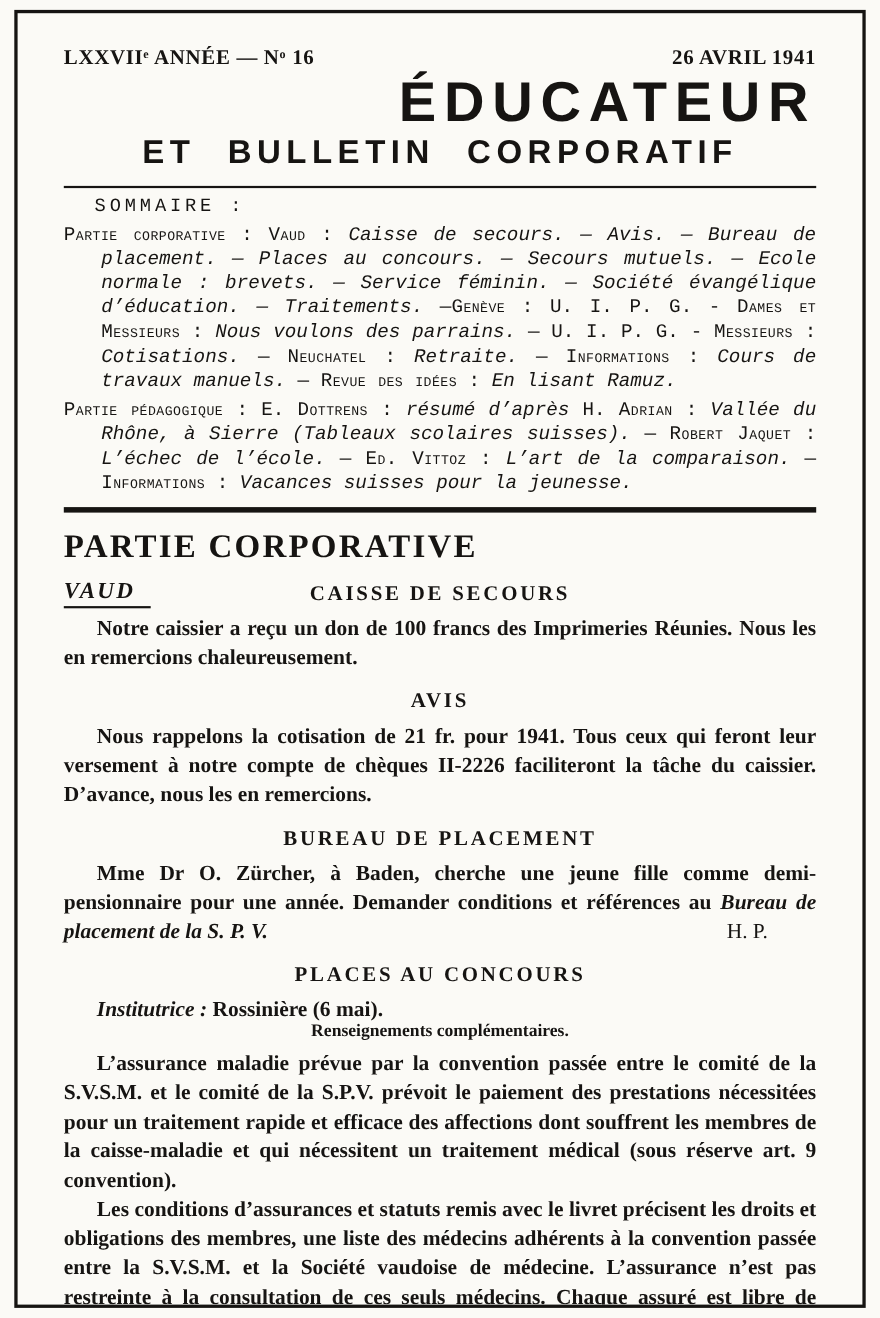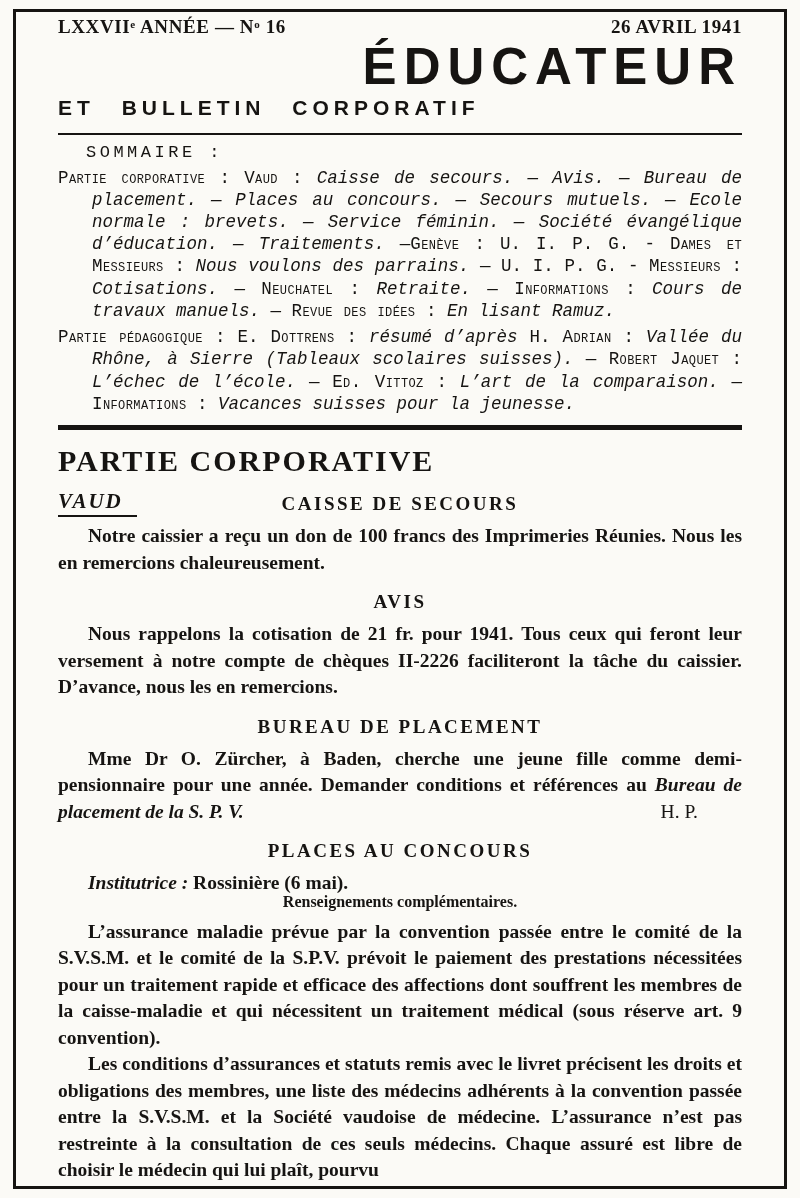--- a/index.html
+++ b/index.html
@@ -8,36 +8,36 @@
   body{
     width:800px; height:1198px;
     background:var(--paper);
     color:var(--ink);
     font-family:"Liberation Serif","DejaVu Serif",serif;
   }
   .page{ position:relative; width:800px; height:1198px; background:var(--paper); }
   .frame{
     position:absolute; top:9px; left:13px; right:13px; bottom:9px;
     border:3px solid var(--ink);
-    padding:4px 42px 0;
+    padding:30px 42px 0;
     overflow:hidden;
   }
   .issue-line{
     display:flex; justify-content:space-between; align-items:baseline;
     font-weight:bold; font-size:19px; letter-spacing:0.6px;
   }
   .title{
     margin:2px 0 0; text-align:right;
     font-family:"Liberation Sans","DejaVu Sans",sans-serif;
     font-weight:bold; font-size:51px; letter-spacing:7px; line-height:1.04;
   }
   .subtitle{
-    margin:3px 0 0; text-align:left;
+    margin:3px 0 0; text-align:center;
     font-family:"Liberation Sans","DejaVu Sans",sans-serif;
-    font-weight:bold; font-size:21px; letter-spacing:5px; word-spacing:16px;
+    font-weight:bold; font-size:30px; letter-spacing:5px; word-spacing:16px;
   }
   .rule-thin{ border:none; border-top:2px solid var(--ink); margin:13px 0 7px; }
   .rule-thick{ border:none; border-top:5px solid var(--ink); margin:10px 0 14px; }
 
   .sommaire{ font-size:17.5px; line-height:1.27; text-align:justify;font-family:Liberation Mono, monospace; }
   .sommaire-label{ letter-spacing:3.5px; margin:0 0 3px 28px; font-size:17px; }
   .sommaire-para{ margin:0 0 4px; padding-left:34px; text-indent:-34px; }
 
   .seg-n{}
   .seg-i{ font-style:italic; }

